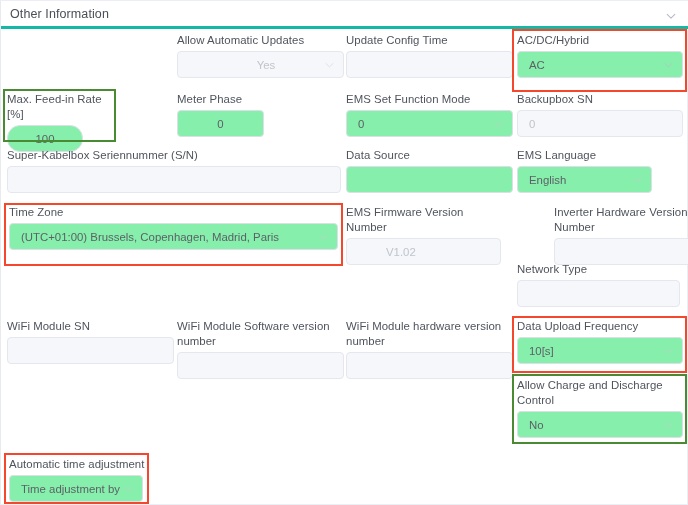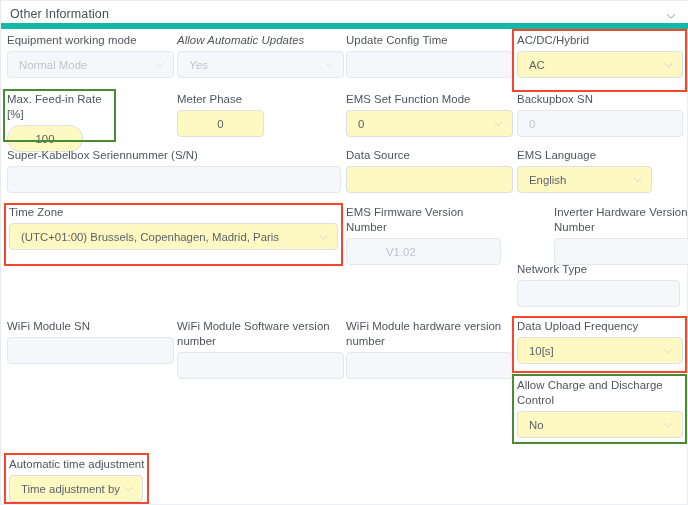--- a/index.html
+++ b/index.html
@@ -23,21 +23,21 @@
     border: 1px solid #ebeef5;
     border-left: 1px solid #e8eaee;
     background: #fff;
   }
 
   
   .panel-header {
     position: absolute;
     left: 0; top: 0;
     width: 688px; height: 28px;
-    border-bottom: 6px solid #14b8a6;
+    border-bottom: 3px solid #14b8a6;
     background: #fff;
   }
   .panel-title {
     position: absolute;
     left: 9px; top: 6px;
     font-size: 12.5px;
     color: #4a4f56;
     letter-spacing: .1px;
     white-space: nowrap;
   }
@@ -56,21 +56,21 @@
     color: #4f545c;
     line-height: 15px;
     white-space: pre-line;
     letter-spacing: .05px;
   }
   .control {
     margin-top: 3px;
     height: 27px;
     border: 1px solid #dcdfe6;
     border-radius: 4px;
-    background: #fef9c3;
+    background: #86efac;
     position: relative;
     display: flex;
     align-items: center;
     font-size: 11.4px;
     color: #5d6167;
   }
   .control .val {
     padding-left: 11px;
     white-space: nowrap;
     overflow: hidden;
@@ -115,35 +115,24 @@
 
   <div class="panel-header">
     <div class="panel-title">Other Information</div>
     <div class="collapse-icon">
       <svg width="12" height="12" viewBox="0 0 12 12">
         <path d="M2.2 4.3 L6 8.1 L9.8 4.3" fill="none" stroke="#b7bcc4" stroke-width="1.1" stroke-linecap="round" stroke-linejoin="round"></path>
       </svg>
     </div>
   </div>
 
-  <div class="field" style="left:6px; top:32px; width:170px;">
-    <div class="field-label">Equipment working mode</div>
-    <div class="control disabled" style="width:167px;">
-      <span class="val">Normal Mode</span>
-      <span class="caret">
-        <svg width="11" height="11" viewBox="0 0 11 11">
-            <path d="M2 4 L5.5 7.4 L9 4" fill="none" stroke="#c6cad1" stroke-width="1" stroke-linecap="round" stroke-linejoin="round"></path>
-          </svg>
-      </span>
-    </div>
-  </div>
-
-  <div class="field" style="left:176px; top:32px; width:170px;font-style:italic;">
+
+  <div class="field" style="left:176px; top:32px; width:170px;">
     <div class="field-label">Allow Automatic Updates</div>
-    <div class="control disabled" style="width:167px;">
+    <div class="control disabled" style="width:167px;justify-content:center;">
       <span class="val">Yes</span>
       <span class="caret">
         <svg width="11" height="11" viewBox="0 0 11 11">
             <path d="M2 4 L5.5 7.4 L9 4" fill="none" stroke="#c6cad1" stroke-width="1" stroke-linecap="round" stroke-linejoin="round"></path>
           </svg>
       </span>
     </div>
   </div>
 
   <div class="field" style="left:345px; top:32px; width:170px;">

